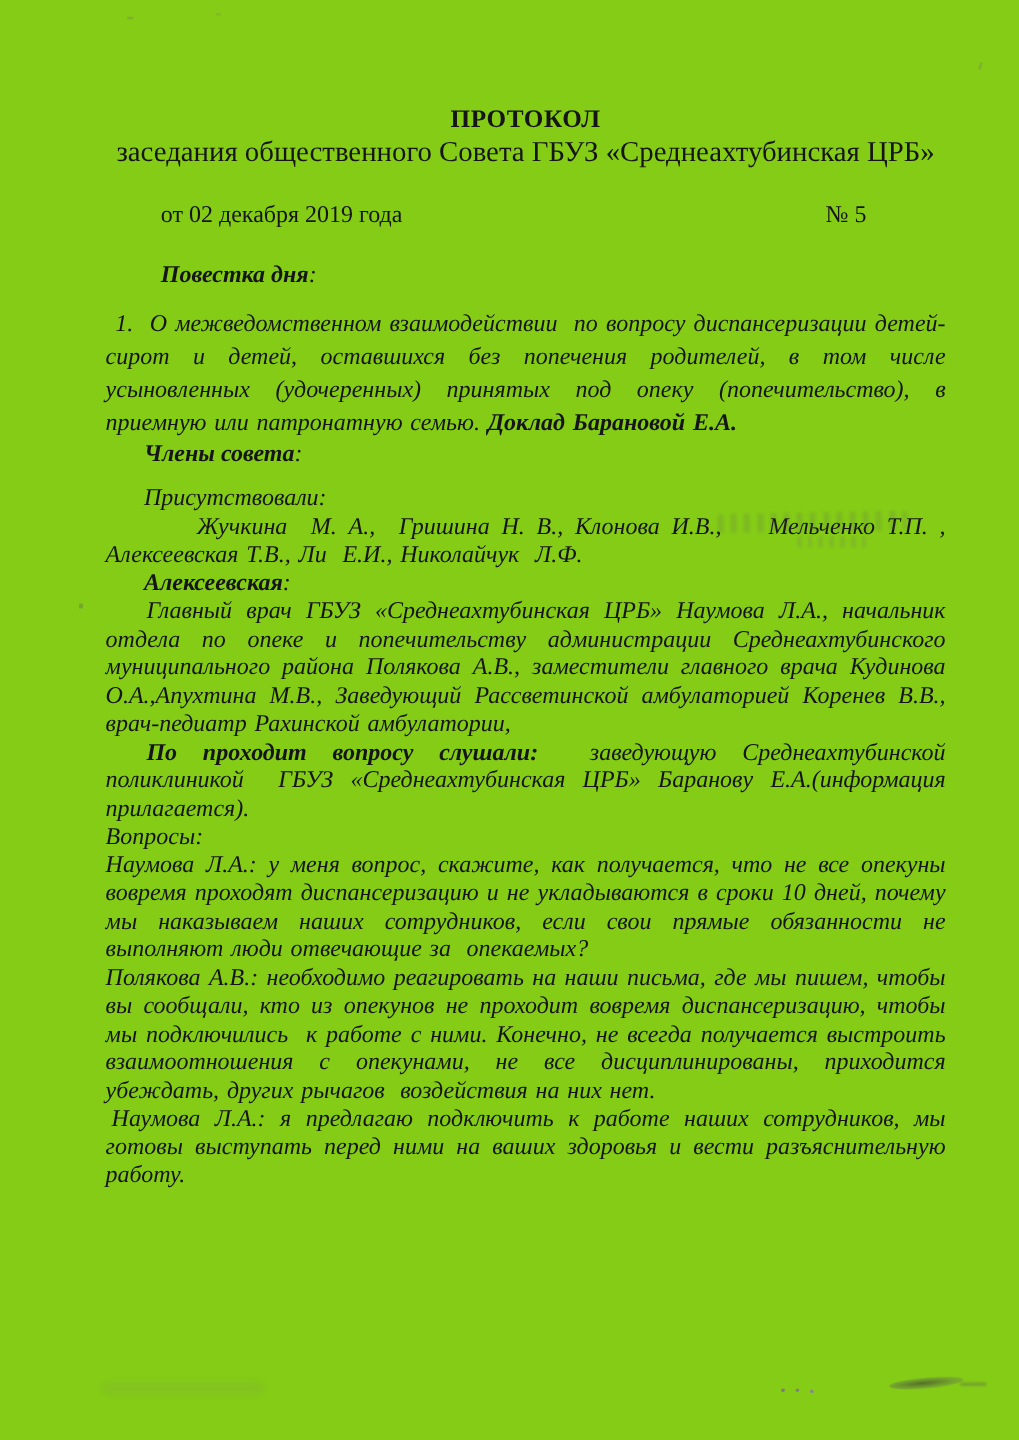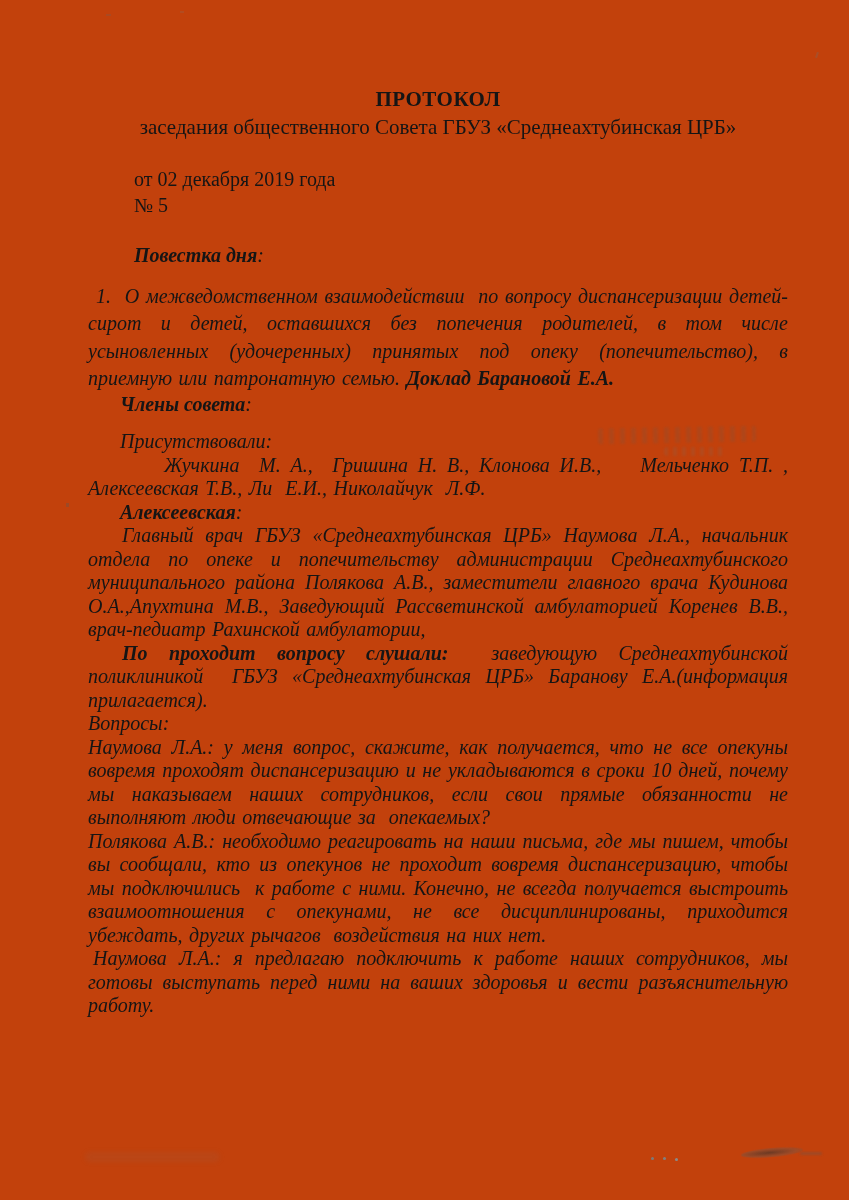--- a/index.html
+++ b/index.html
@@ -1,27 +1,27 @@
 <!DOCTYPE html>
 <html><head>
 <meta charset="utf-8">
 <style>
   html,body{margin:0;padding:0;background:#ffffff;}
   .doc{
     position:relative;
     width:849px;height:1200px;
-    background:#c2410c;
+    background:#84cc16;
     font-family:"Liberation Serif", "DejaVu Serif", serif;
     color:#151515;
     overflow:hidden;
   }
   .content{position:absolute;left:88px;top:0;width:700px;}
   .title{margin-top:86px;text-align:center;font-weight:bold;font-size:21px;line-height:26px;letter-spacing:.5px;}
-  .subtitle{text-align:center;font-size:21px;line-height:26px;margin-top:2px;}
-  .meta{display:flex;justify-content:space-between;margin-top:26px;font-size:20px;line-height:26px;padding-left:46px;padding-right:66px;flex-direction:column;}
+  .subtitle{text-align:center;font-size:24px;line-height:26px;margin-top:2px;}
+  .meta{display:flex;justify-content:space-between;margin-top:26px;font-size:20px;line-height:26px;padding-left:46px;padding-right:66px;}
   p{margin:0;font-size:20px;color:#151515;font-style:italic;}
   .j{text-align:justify;word-spacing:1.5px;}
   .lh27{line-height:27.5px;}
   .lh23{line-height:23.5px;}
   .bold{font-weight:bold;}
   .m-agenda{margin-top:24px;text-indent:46px;}
   .m-i1{margin-top:13px;text-indent:8px;}
   .m-i2{margin-top:12px;}
   .m-pres{margin-top:14px;}
   .ind32{text-indent:32px;}

